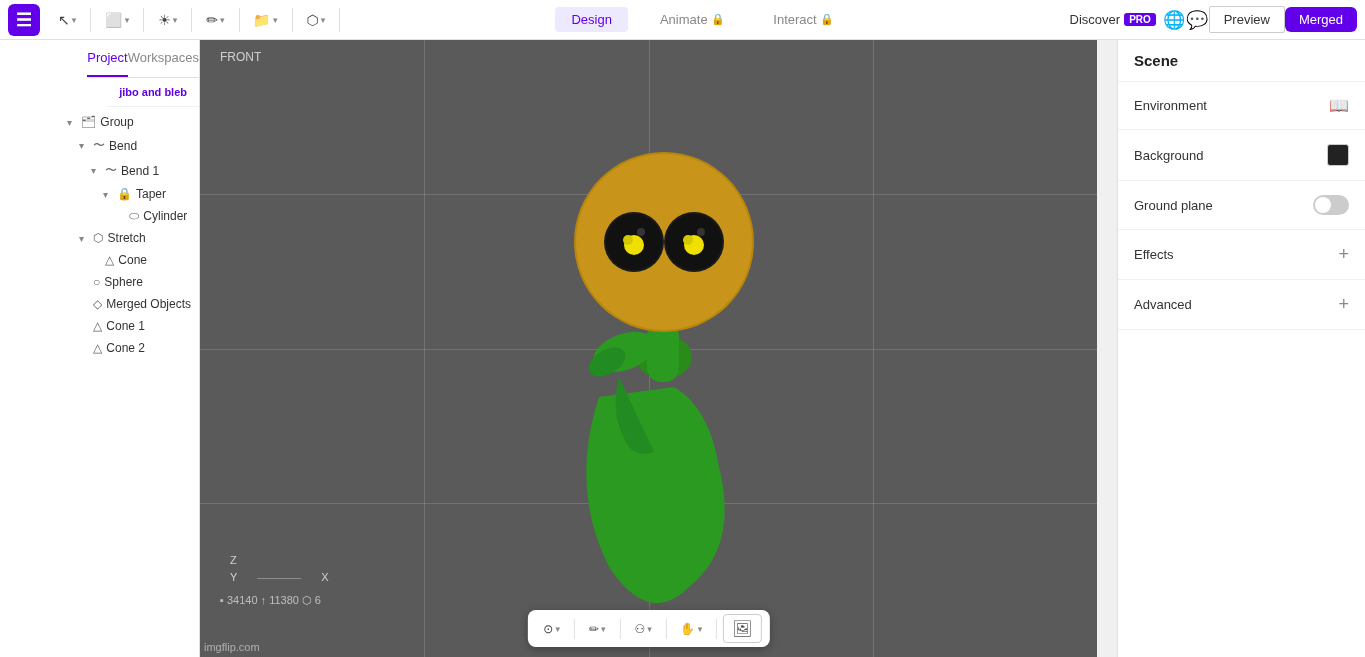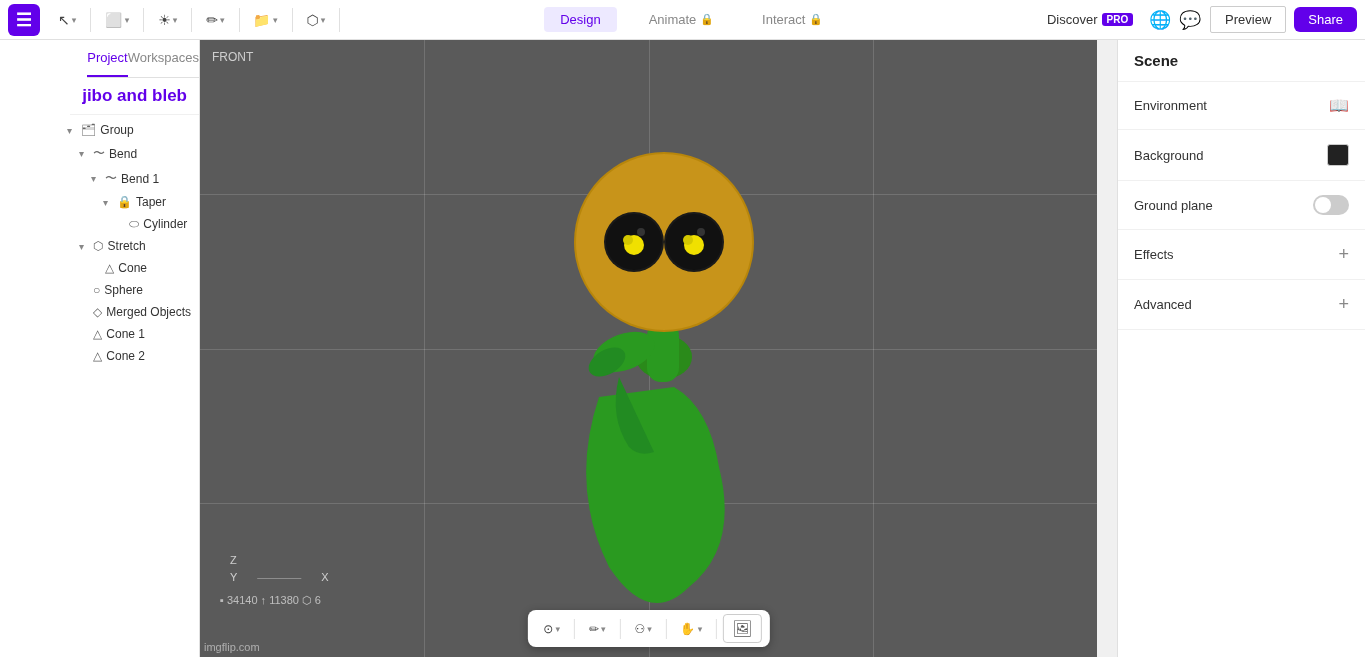--- a/index.html
+++ b/index.html
@@ -53,21 +53,21 @@
       border: none;
       cursor: pointer;
       font-size: 13px;
       font-weight: 500;
     }
     .mode-btn.active { background: #ede9ff; color: #6200ea; }
     .mode-btn.locked { background: transparent; color: #888; display: flex; align-items: center; gap: 4px; }
     .lock-icon { font-size: 11px; }
 
     .toolbar-right {
-      display: flex; align-items: center; gap: 8px; justify-content: flex-end;
+      display: flex; align-items: center; gap: 0; justify-content: flex-end;
     }
     .discover-btn {
       display: flex; align-items: center; gap: 4px;
       font-size: 13px; color: #333;
       cursor: pointer;
       padding: 4px 8px;
       border-radius: 4px;
       border: none; background: transparent;
     }
     .pro-badge {
@@ -127,21 +127,21 @@
       color: #888;
       border-bottom: 2px solid transparent;
     }
     .panel-tab.active {
       color: #6200ea;
       border-bottom: 2px solid #6200ea;
     }
 
     .project-title {
       padding: 8px 12px;
-      font-size: 17px;
+      font-size: 11px;
       font-weight: 600;
       color: #6200ea;
       border-bottom: 1px solid #f0f0f0;
     }
 
     .tree {
       flex: 1;
       overflow-y: auto;
       padding: 4px 0;
     }
@@ -175,21 +175,21 @@
     }
     .grid-v {
       position: absolute;
       top: 0; bottom: 0;
       width: 1px;
       background: rgba(255,255,255,0.15);
     }
 
     .viewport-label {
       position: absolute;
-      top: 10px; left: 12px;
+      top: 10px; left: 20px;
       color: rgba(255,255,255,0.7);
       font-size: 12px;
       font-weight: 500;
     }
     .viewport-stats {
       position: absolute;
       bottom: 50px; left: 20px;
       color: rgba(255,255,255,0.6);
       font-size: 11px;
     }
@@ -405,21 +405,21 @@
   </div>
 
   <div class="toolbar-right">
     <button class="discover-btn">
       <span>Discover</span>
       <span class="pro-badge">PRO</span>
     </button>
     <span style="font-size:18px;cursor:pointer;color:#555;">🌐</span>
     <span style="font-size:18px;cursor:pointer;color:#555;">💬</span>
     <button class="preview-btn">Preview</button>
-    <button class="share-btn">Share</button>
+    <button class="share-btn">Merged</button>
   </div>
 </div>
 
 <div class="main-layout">
 
   <div class="left-panel">
     <div class="panel-tabs">
       <div class="panel-tab active">Project</div>
       <div class="panel-tab">Workspaces</div>
     </div>

